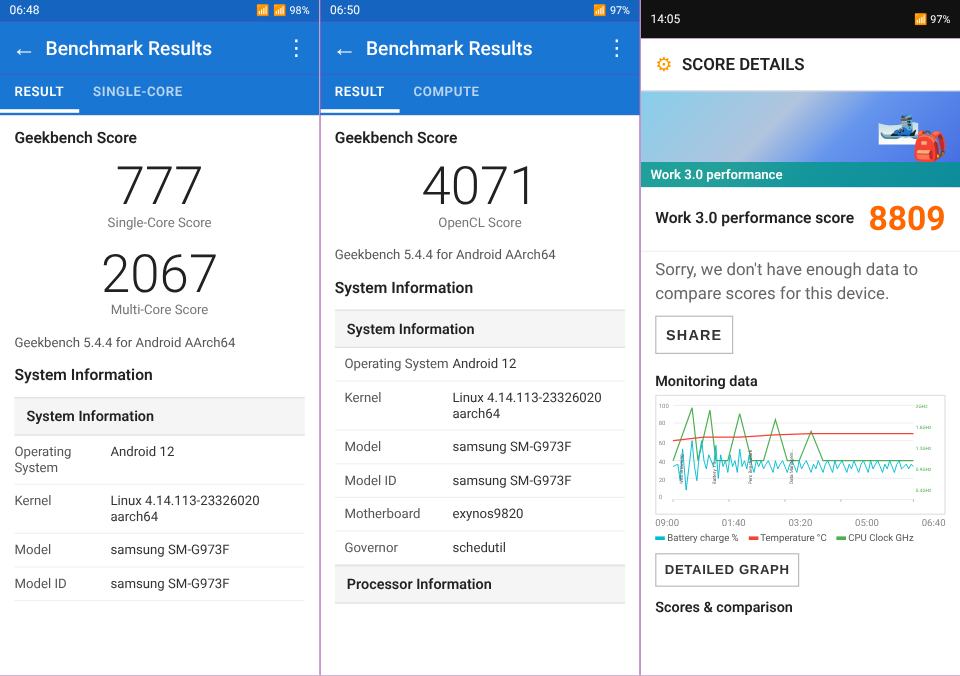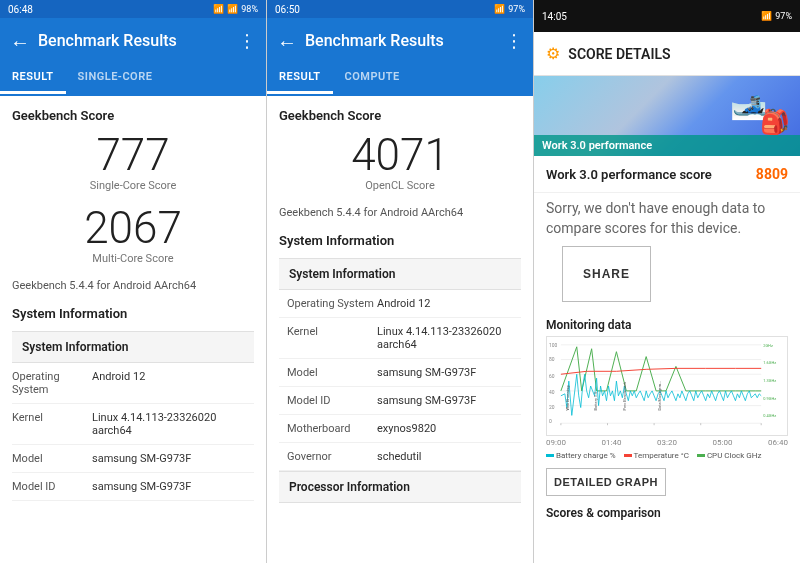--- a/index.html
+++ b/index.html
@@ -216,41 +216,41 @@
       gap: 8px;
       border-bottom: 1px solid #f0f0f0;
     }
     .work-score-label {
       font-size: 13px;
       font-weight: 600;
       color: #212121;
       flex: 1;
     }
     .work-score-value {
-      font-size: 14px;
+      font-size: 28px;
       font-weight: 700;
       color: #ff6600;
     }
 
     .sorry-text {
       font-size: 14px;
       color: #666;
       padding: 6px 12px 8px 12px;
       line-height: 1.4;
     }
 
     .share-btn {
       display: block;
-      margin: 0 12px 10px 28px;
+      margin: 0 12px 10px 12px;
       border: 1px solid #bbb;
       background: #fff;
       color: #333;
       font-size: 12px;
       font-weight: 600;
-      padding: 20px;
+      padding: 8px;
       text-align: center;
       cursor: pointer;
       letter-spacing: 1px;
     }
 
     .monitoring-label {
       font-size: 12px;
       font-weight: 600;
       color: #212121;
       padding: 6px 12px 4px 12px;

